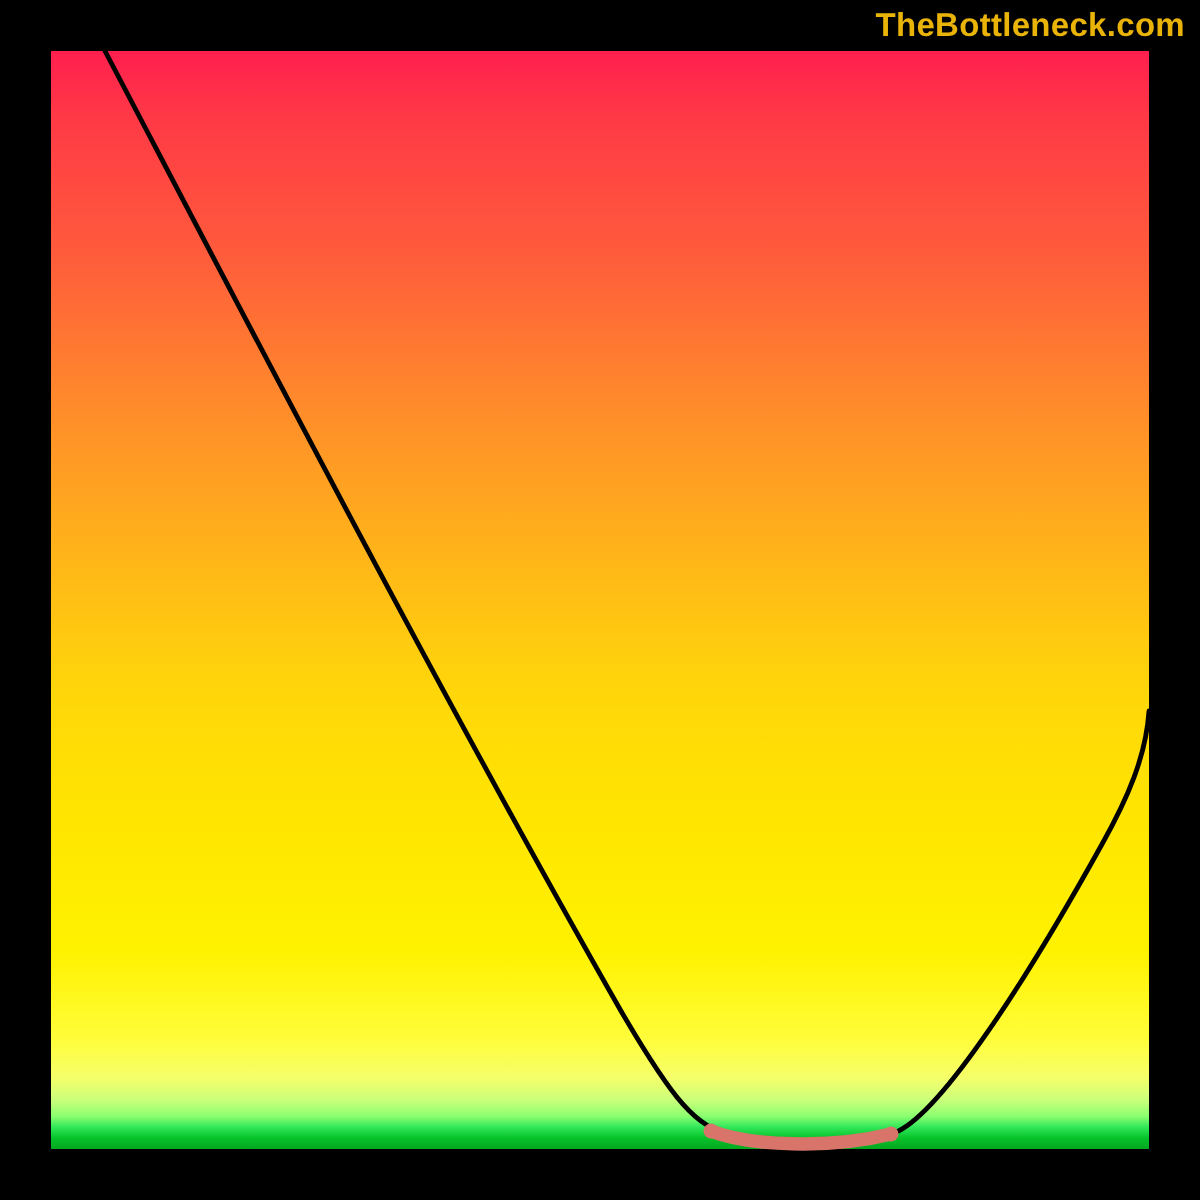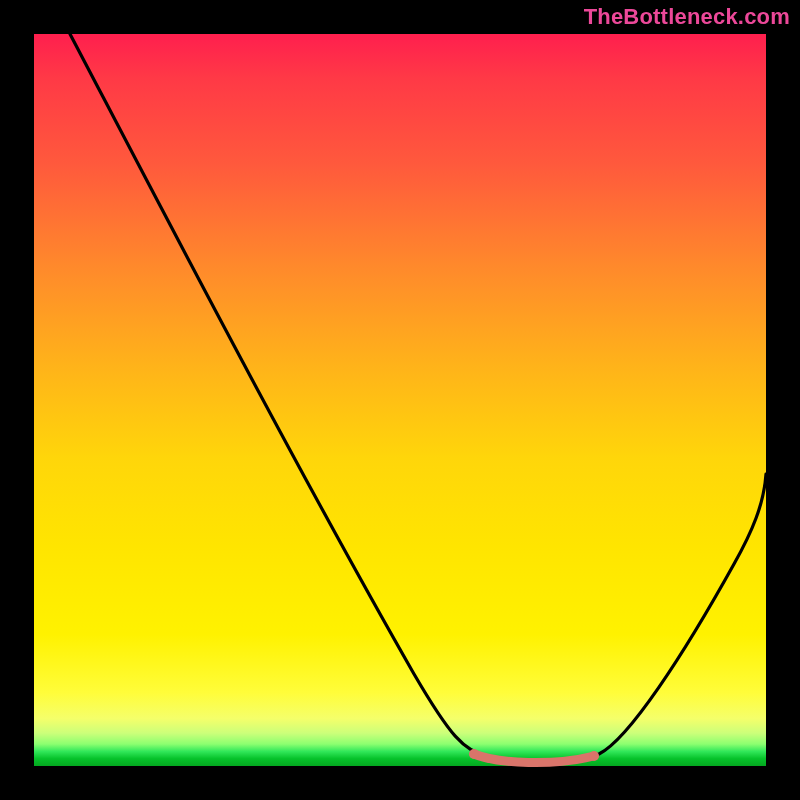--- a/index.html
+++ b/index.html
@@ -14,21 +14,21 @@
   .stage {
     position: relative;
     width: 800px;
     height: 800px;
     background: #000;
   }
   .attribution {
     position: absolute;
     top: 4px;
     right: 10px;
-    color: #ec4899;
+    color: #eab308;
     font-size: 22px;
     font-weight: bold;
     letter-spacing: 0.2px;
     z-index: 30;
   }
   
   .plot {
     position: absolute;
     left: 34px;
     top: 34px;

